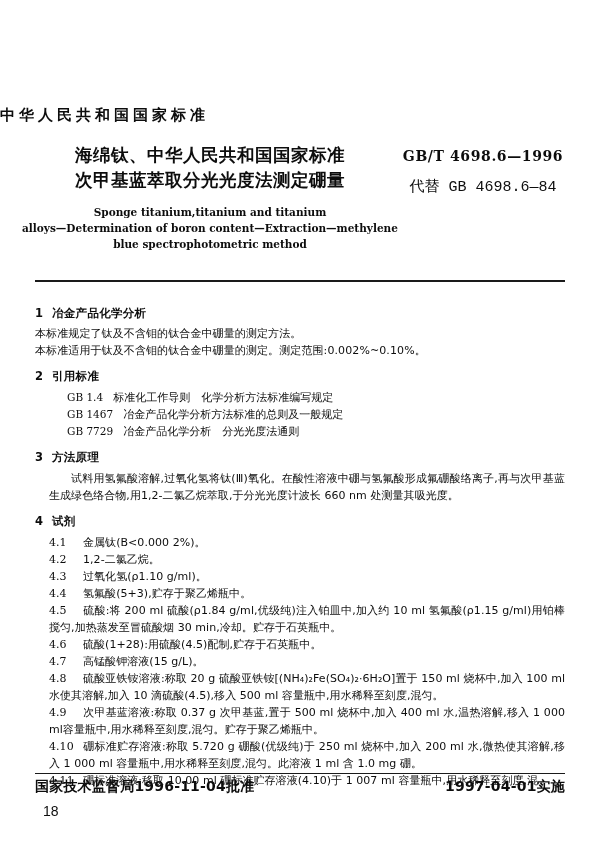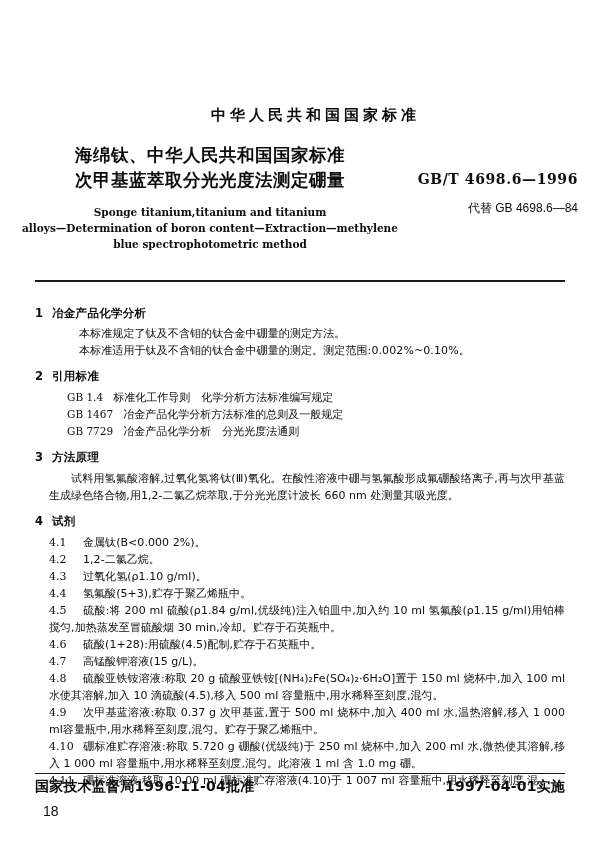--- a/index.html
+++ b/index.html
@@ -22,21 +22,21 @@
     height: 849px;
     box-sizing: border-box;
   }
 
   
   .national-header {
     position: absolute;
     left: 0;
     top: 106px;
     width: 420px;
-    text-align: right;
+    text-align: left;
     font-size: 15px;
     font-weight: bold;
     letter-spacing: 4px;
     font-family: "DejaVu Sans", "Liberation Sans", sans-serif;
   }
   .title-zone {
     position: absolute;
     left: 0;
     top: 143px;
     width: 420px;
@@ -54,35 +54,35 @@
     font-family: "DejaVu Serif", "Liberation Serif", serif;
     font-size: 10.5px;
     font-weight: bold;
     line-height: 16px;
   }
   .en-title div { white-space: nowrap; }
 
   .std-no {
     position: absolute;
     right: 22px;
-    top: 171px;
-    text-align: right;
+    top: 148px;
+    text-align: center;
     width: 190px;
   }
   .std-no .num {
     font-family: "DejaVu Serif", "Liberation Serif", serif;
     font-size: 14px;
     font-weight: bold;
     letter-spacing: 0.6px;
     white-space: nowrap;
   }
   .std-no .replaces {
     margin-top: 13px;
-    font-family: Liberation Sans, sans-serif;
-    font-size: 12px;
+    font-family: Liberation Mono, monospace;
+    font-size: 15px;
     white-space: nowrap;
   }
 
   
   .rule-top {
     position: absolute;
     left: 35px;
     top: 280px;
     width: 530px;
     height: 2px;
@@ -111,21 +111,20 @@
     margin-bottom: 5px;
     letter-spacing: 0.3px;
   }
   .sec-head .sec-num {
     display: inline-block;
     width: 17px;
   }
   .para {
     font-size: 11px;
     line-height: 16.5px;
-    margin-left: 44px;
     letter-spacing: 0.1px;
   }
   .para-indent {
     font-size: 11px;
     line-height: 17px;
     text-indent: 22px;
     margin-left: 14px;
     text-align: justify;
     letter-spacing: 0.05px;
   }

